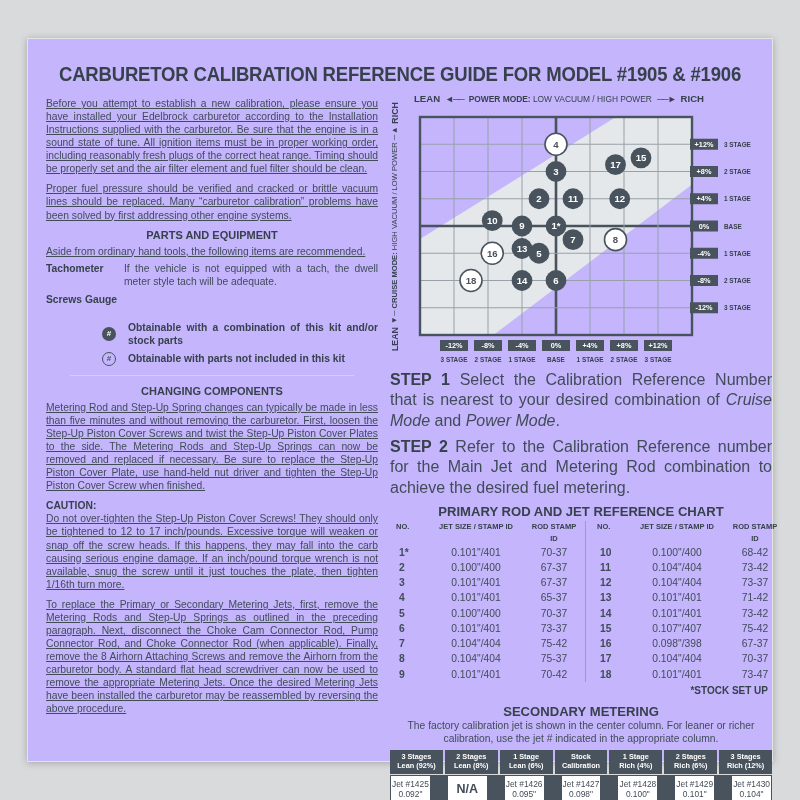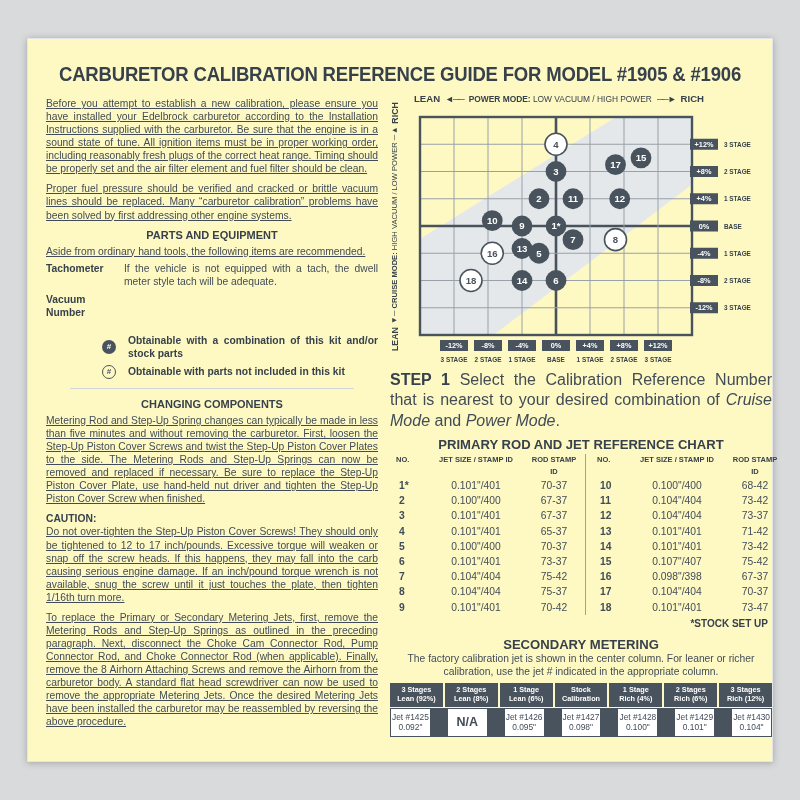--- a/index.html
+++ b/index.html
@@ -4,21 +4,21 @@
 <style>
   html,body{margin:0;padding:0;}
   body{
     width:800px;height:800px;position:relative;
     background:#d9dadb;
     font-family:"Liberation Sans", sans-serif;
     color:#414c58;
   }
   .sheet{
     position:absolute;left:27px;top:38px;width:746px;height:724px;
-    background:#fef9c3;border:1px solid #e3e4e4;
+    background:#c4b5fd;border:1px solid #e3e4e4;
     box-shadow:0 1px 7px rgba(0,0,0,.25);
     box-sizing:border-box;
   }
   .title{
     position:absolute;top:24px;left:0;right:0;text-align:center;
     font-size:19.5px;font-weight:bold;color:#37414c;letter-spacing:-.2px;
     transform:scaleX(.95);
   }
   
   .col-left{
@@ -87,21 +87,21 @@
     <p>Proper fuel pressure should be verified and cracked or brittle vacuum lines should be replaced. Many “carburetor calibration” problems have been solved by first addressing other engine systems.</p>
 
     <div class="sec-head">PARTS AND EQUIPMENT</div>
     <p style="margin-bottom:4px;">Aside from ordinary hand tools, the following items are recommended.</p>
 
     <div class="def">
       <span class="term">Tachometer</span>
       <span class="desc">If the vehicle is not equipped with a tach, the dwell meter style tach will be adequate.</span>
     </div>
     <div class="def">
-      <span class="term">Vacuum Number</span>
+      <span class="term">Screws Gauge</span>
     </div>
 
     <div class="legend">
       <div class="legend-item">
         <span class="licon filled">#</span>
         <span>Obtainable with a combination of this kit and/or stock parts</span>
       </div>
       <div class="legend-item">
         <span class="licon open">#</span>
         <span>Obtainable with parts not included in this kit</span>
@@ -231,20 +231,23 @@
           <circle cx="118" cy="175.5" r="10.4" fill="#49535d"></circle>
           <text x="118" y="178.9" font-size="9.6" fill="#ffffff" font-weight="bold" text-anchor="middle">14</text>
           <circle cx="152" cy="175.5" r="10.4" fill="#49535d"></circle>
           <text x="152" y="178.9" font-size="9.6" fill="#ffffff" font-weight="bold" text-anchor="middle">6</text>
         </svg>
     </div>
 
     <div class="step">
       <span class="lbl">STEP 1</span><span> Select the Calibration Reference Number that is nearest to your desired combination of </span><span class="it">Cruise Mode</span><span> and </span><span class="it">Power Mode</span><span>.</span>
     </div>
+    <div class="step">
+      <span class="lbl">STEP 2</span><span> Refer to the Calibration Reference number for the Main Jet and Metering Rod combination to achieve the desired fuel metering.</span>
+    </div>
 
     <div class="ptable-head">PRIMARY ROD AND JET REFERENCE CHART</div>
     <div class="ptables">
       <div class="phalf left" id="ptable-left">
           <div class="pc th no">NO.</div>
           <div class="pc th">JET SIZE / STAMP ID</div>
           <div class="pc th">ROD STAMP ID</div>
           <div class="pc no">1*</div>
           <div class="pc">0.101"/401</div>
           <div class="pc">70-37</div>

